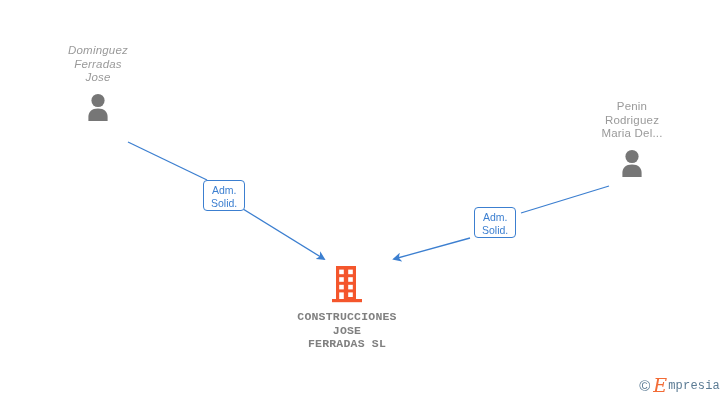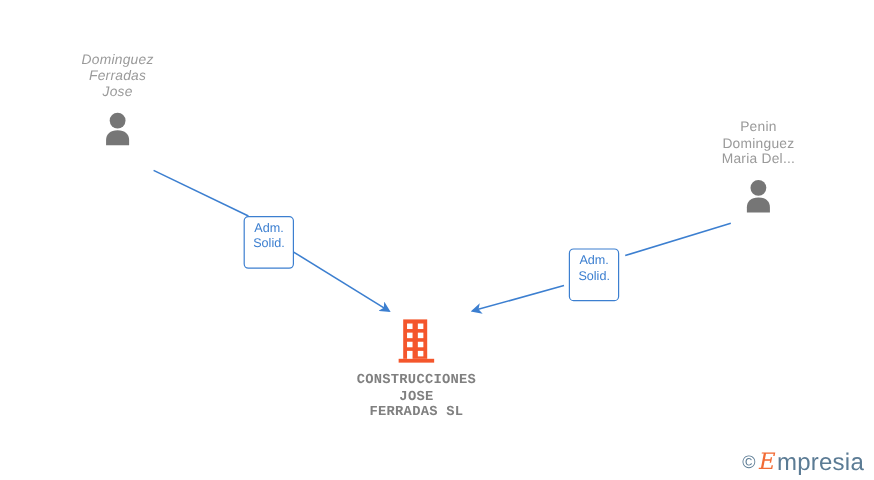--- a/index.html
+++ b/index.html
@@ -68,21 +68,21 @@
   
   .edge-label {
     position: absolute;
     border: 1px solid #3c7fd0;
     border-radius: 4px;
     background: #ffffff;
     color: #3c7fd0;
     font-size: 10.5px;
     line-height: 13px;
     text-align: center;
-    padding: 3px 7px 13px 7px;
+    padding: 3px 7px 0 7px;
     white-space: pre-line;
     box-sizing: border-box;
   }
   
   .watermark {
     position: absolute;
     right: 8px;
     bottom: 5px;
     display: flex;
     align-items: center;
@@ -96,22 +96,22 @@
   .wm-e {
     color: #f26b35;
     font-family: "DejaVu Serif", serif;
     font-style: italic;
     font-size: 19px;
     line-height: 19px;
     margin-right: -2px;
   }
   .wm-rest {
     color: #5b7b94;
-    font-family: Liberation Sans, sans-serif;
-    font-size: 20px;
+    font-family: Liberation Mono, monospace;
+    font-size: 12px;
     line-height: 16px;
     letter-spacing: 0.2px;
   }
 </style>
 </head>
 <body>
 
 <div id="graph-canvas">
 
   <svg class="edges-layer" viewBox="0 0 728 400" width="728" height="400">
@@ -135,21 +135,21 @@
 Ferradas
 Jose</div>
     <svg class="person-avatar" width="32" height="32" viewBox="0 0 32 32">
       <circle cx="16" cy="9.5" r="6.6" fill="#767676"></circle>
       <path d="M16 17.5c-6.2 0-9.6 3.4-9.6 8.2v4.3h19.2v-4.3c0-4.8-3.4-8.2-9.6-8.2z" fill="#767676"></path>
     </svg>
   </div>
 
   <div class="person-node" style="left:562px; top:100px;">
     <div class="person-name">Penin
-Dominguez
+Rodriguez
 Maria Del...</div>
     <svg class="person-avatar" width="32" height="32" viewBox="0 0 32 32">
       <circle cx="16" cy="9.5" r="6.6" fill="#767676"></circle>
       <path d="M16 17.5c-6.2 0-9.6 3.4-9.6 8.2v4.3h19.2v-4.3c0-4.8-3.4-8.2-9.6-8.2z" fill="#767676"></path>
     </svg>
   </div>
 
   <div class="company-node" style="left:262px; top:266px;">
     <svg class="company-icon" width="30" height="38" viewBox="0 0 30 38">
       <rect x="4" y="0" width="20" height="33" fill="#f4562c"></rect>

